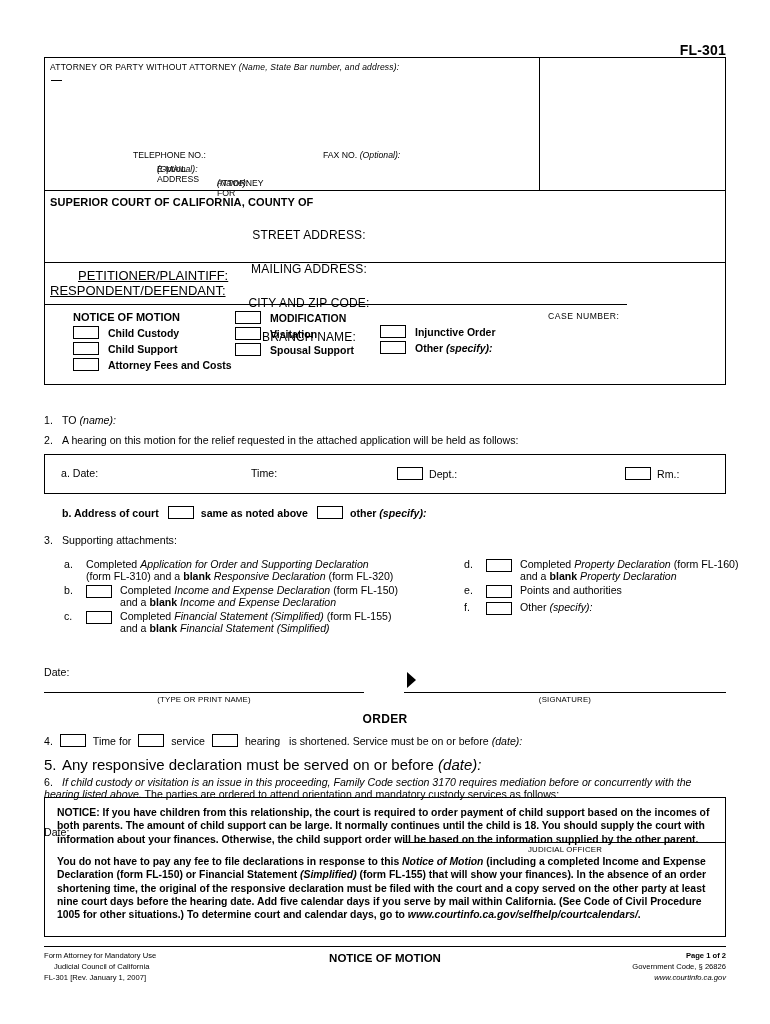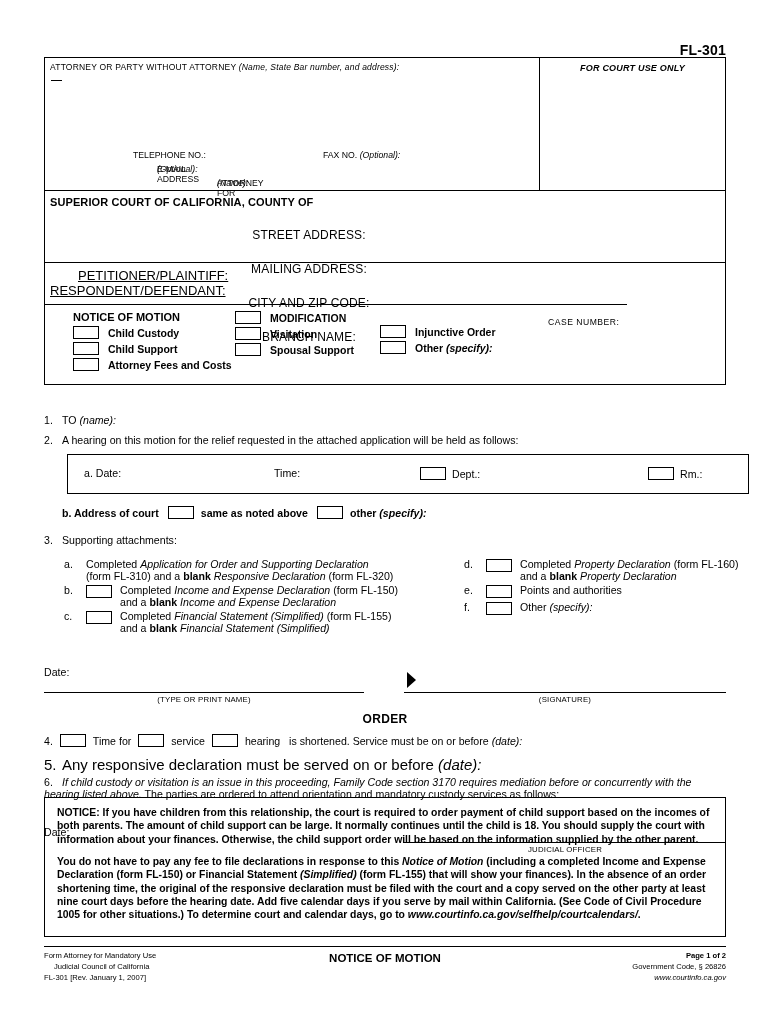--- a/index.html
+++ b/index.html
@@ -92,21 +92,21 @@
   .party-line.p1{padding-left:28px;}
 
   .notice-block{
     border-top:1px solid #000;
     width:495px;box-sizing:border-box;
     padding:6px 5px 6px 10px;
     height:80px;position:relative;
   }
   .case-block{
     border-top:1px solid #000;
-    box-sizing:border-box;padding:12px 8px;
+    box-sizing:border-box;padding:6px 8px;
     height:80px;
   }
   .case-lbl{font-size:8.6px;letter-spacing:.5px;}
 
   
   .nom{position:relative;height:100%;font-size:10.5px;font-weight:bold;}
   .nom .c1{position:absolute;left:18px;top:0;}
   .nom .c2{position:absolute;left:180px;top:0;}
   .nom .c3{position:absolute;left:325px;top:14px;}
   .nom .hdr{font-weight:bold;font-size:11px;margin-bottom:3px;}
@@ -115,21 +115,21 @@
 
   
   .body{position:absolute;left:44px;top:414px;width:682px;font-size:10.6px;}
 
   .item1{position:absolute;left:0;top:0;}
   .item2{position:absolute;left:0;top:20px;}
   .numlbl{display:inline-block;width:18px;}
 
   .hearingbox{
     position:absolute;left:0;top:40px;width:682px;height:40px;
-    border:1px solid #000;box-sizing:border-box;margin-left:23px;
+    border:1px solid #000;box-sizing:border-box;
   }
   .hearingbox .hb{position:absolute;top:12px;font-size:10.6px;}
   .hb-a{left:16px;}
   .hb-time{left:206px;}
   .hb-dept{left:352px;}
   .hb-rm{left:580px;}
   .hb .cbox{margin-right:6px;}
 
   .itemb{position:absolute;left:0;top:92px;font-size:10.6px;font-weight:bold;}
   .itemb .cbox{margin:0 7px 0 9px;}
@@ -218,23 +218,20 @@
             </span>
         </div>
         <div class="attnforrow">
           <span>
               <span>ATTORNEY FOR</span> 
               <span class="it">(Name):</span>
             </span>
         </div>
       </div>
 
-      <div class="court-cell">
-        <div class="courtuse">FOR COURT USE ONLY</div>
-      </div>
     </div>
 
     <div class="row">
       <div class="sc-block">
         <div class="sc-title">SUPERIOR COURT OF CALIFORNIA, COUNTY OF</div>
         <div class="sc-line">STREET ADDRESS:</div>
         <div class="sc-line">MAILING ADDRESS:</div>
         <div class="sc-line">CITY AND ZIP CODE:</div>
         <div class="sc-line">BRANCH NAME:</div>
       </div>

